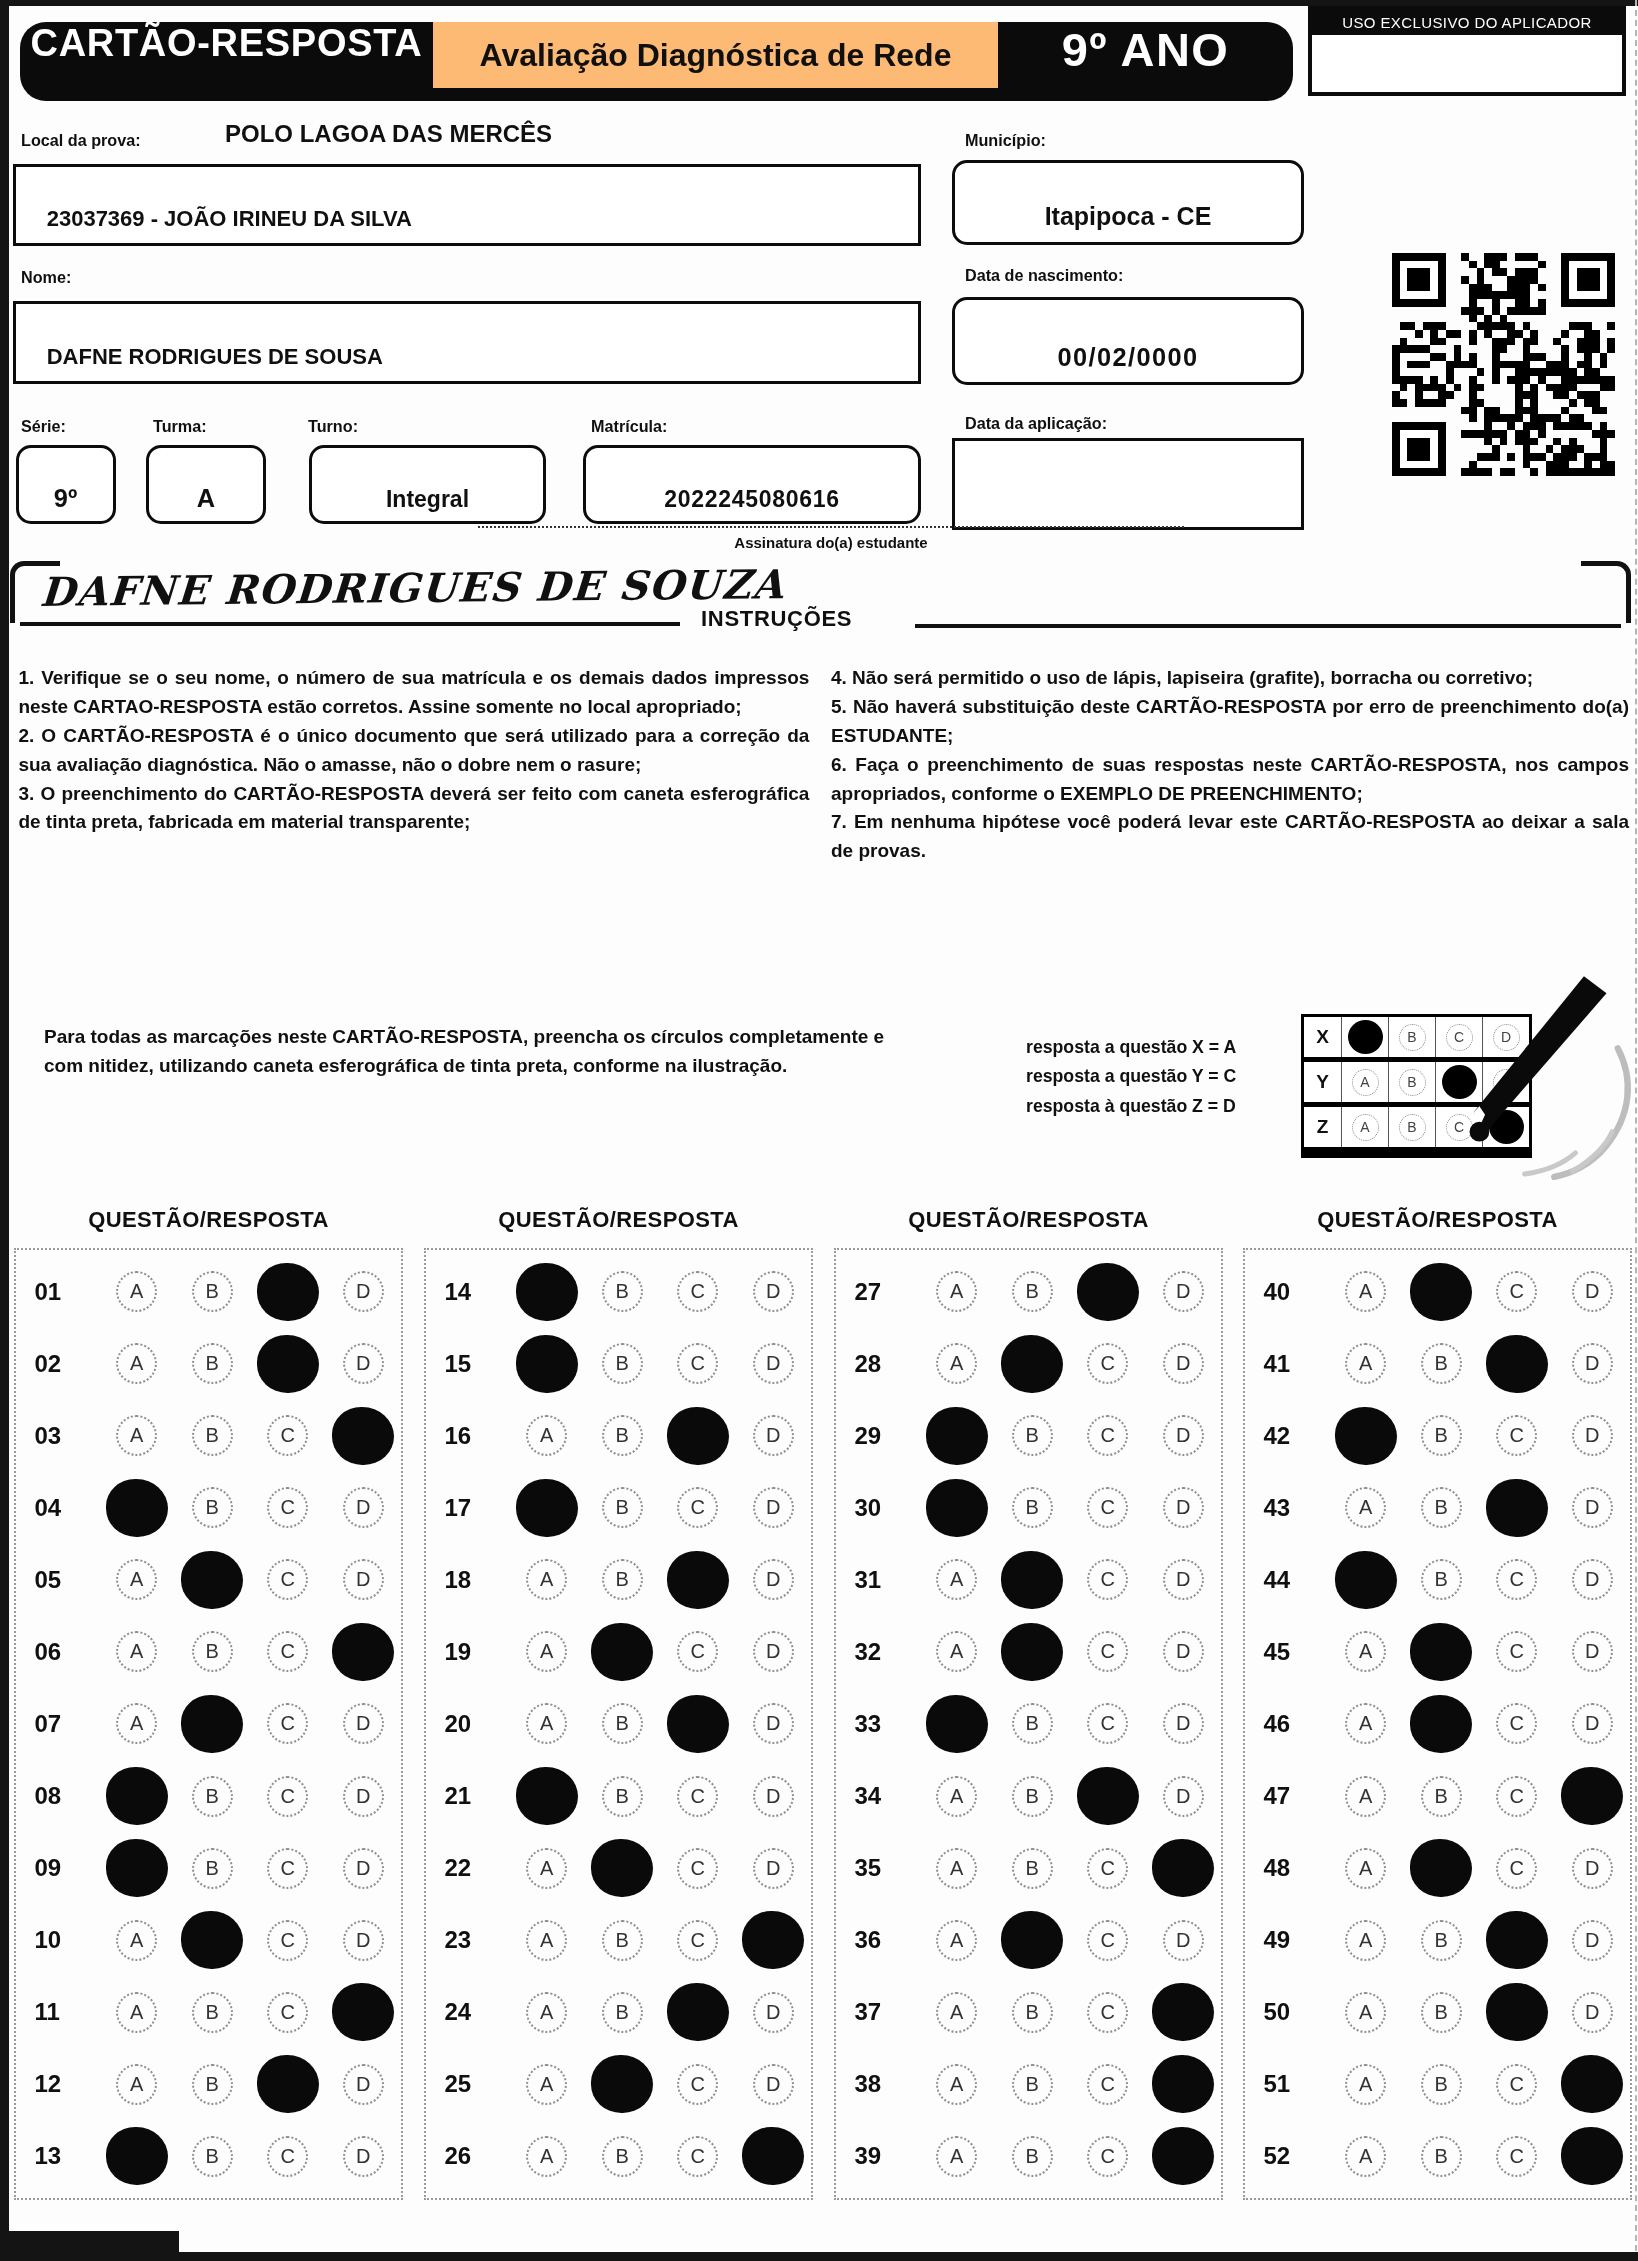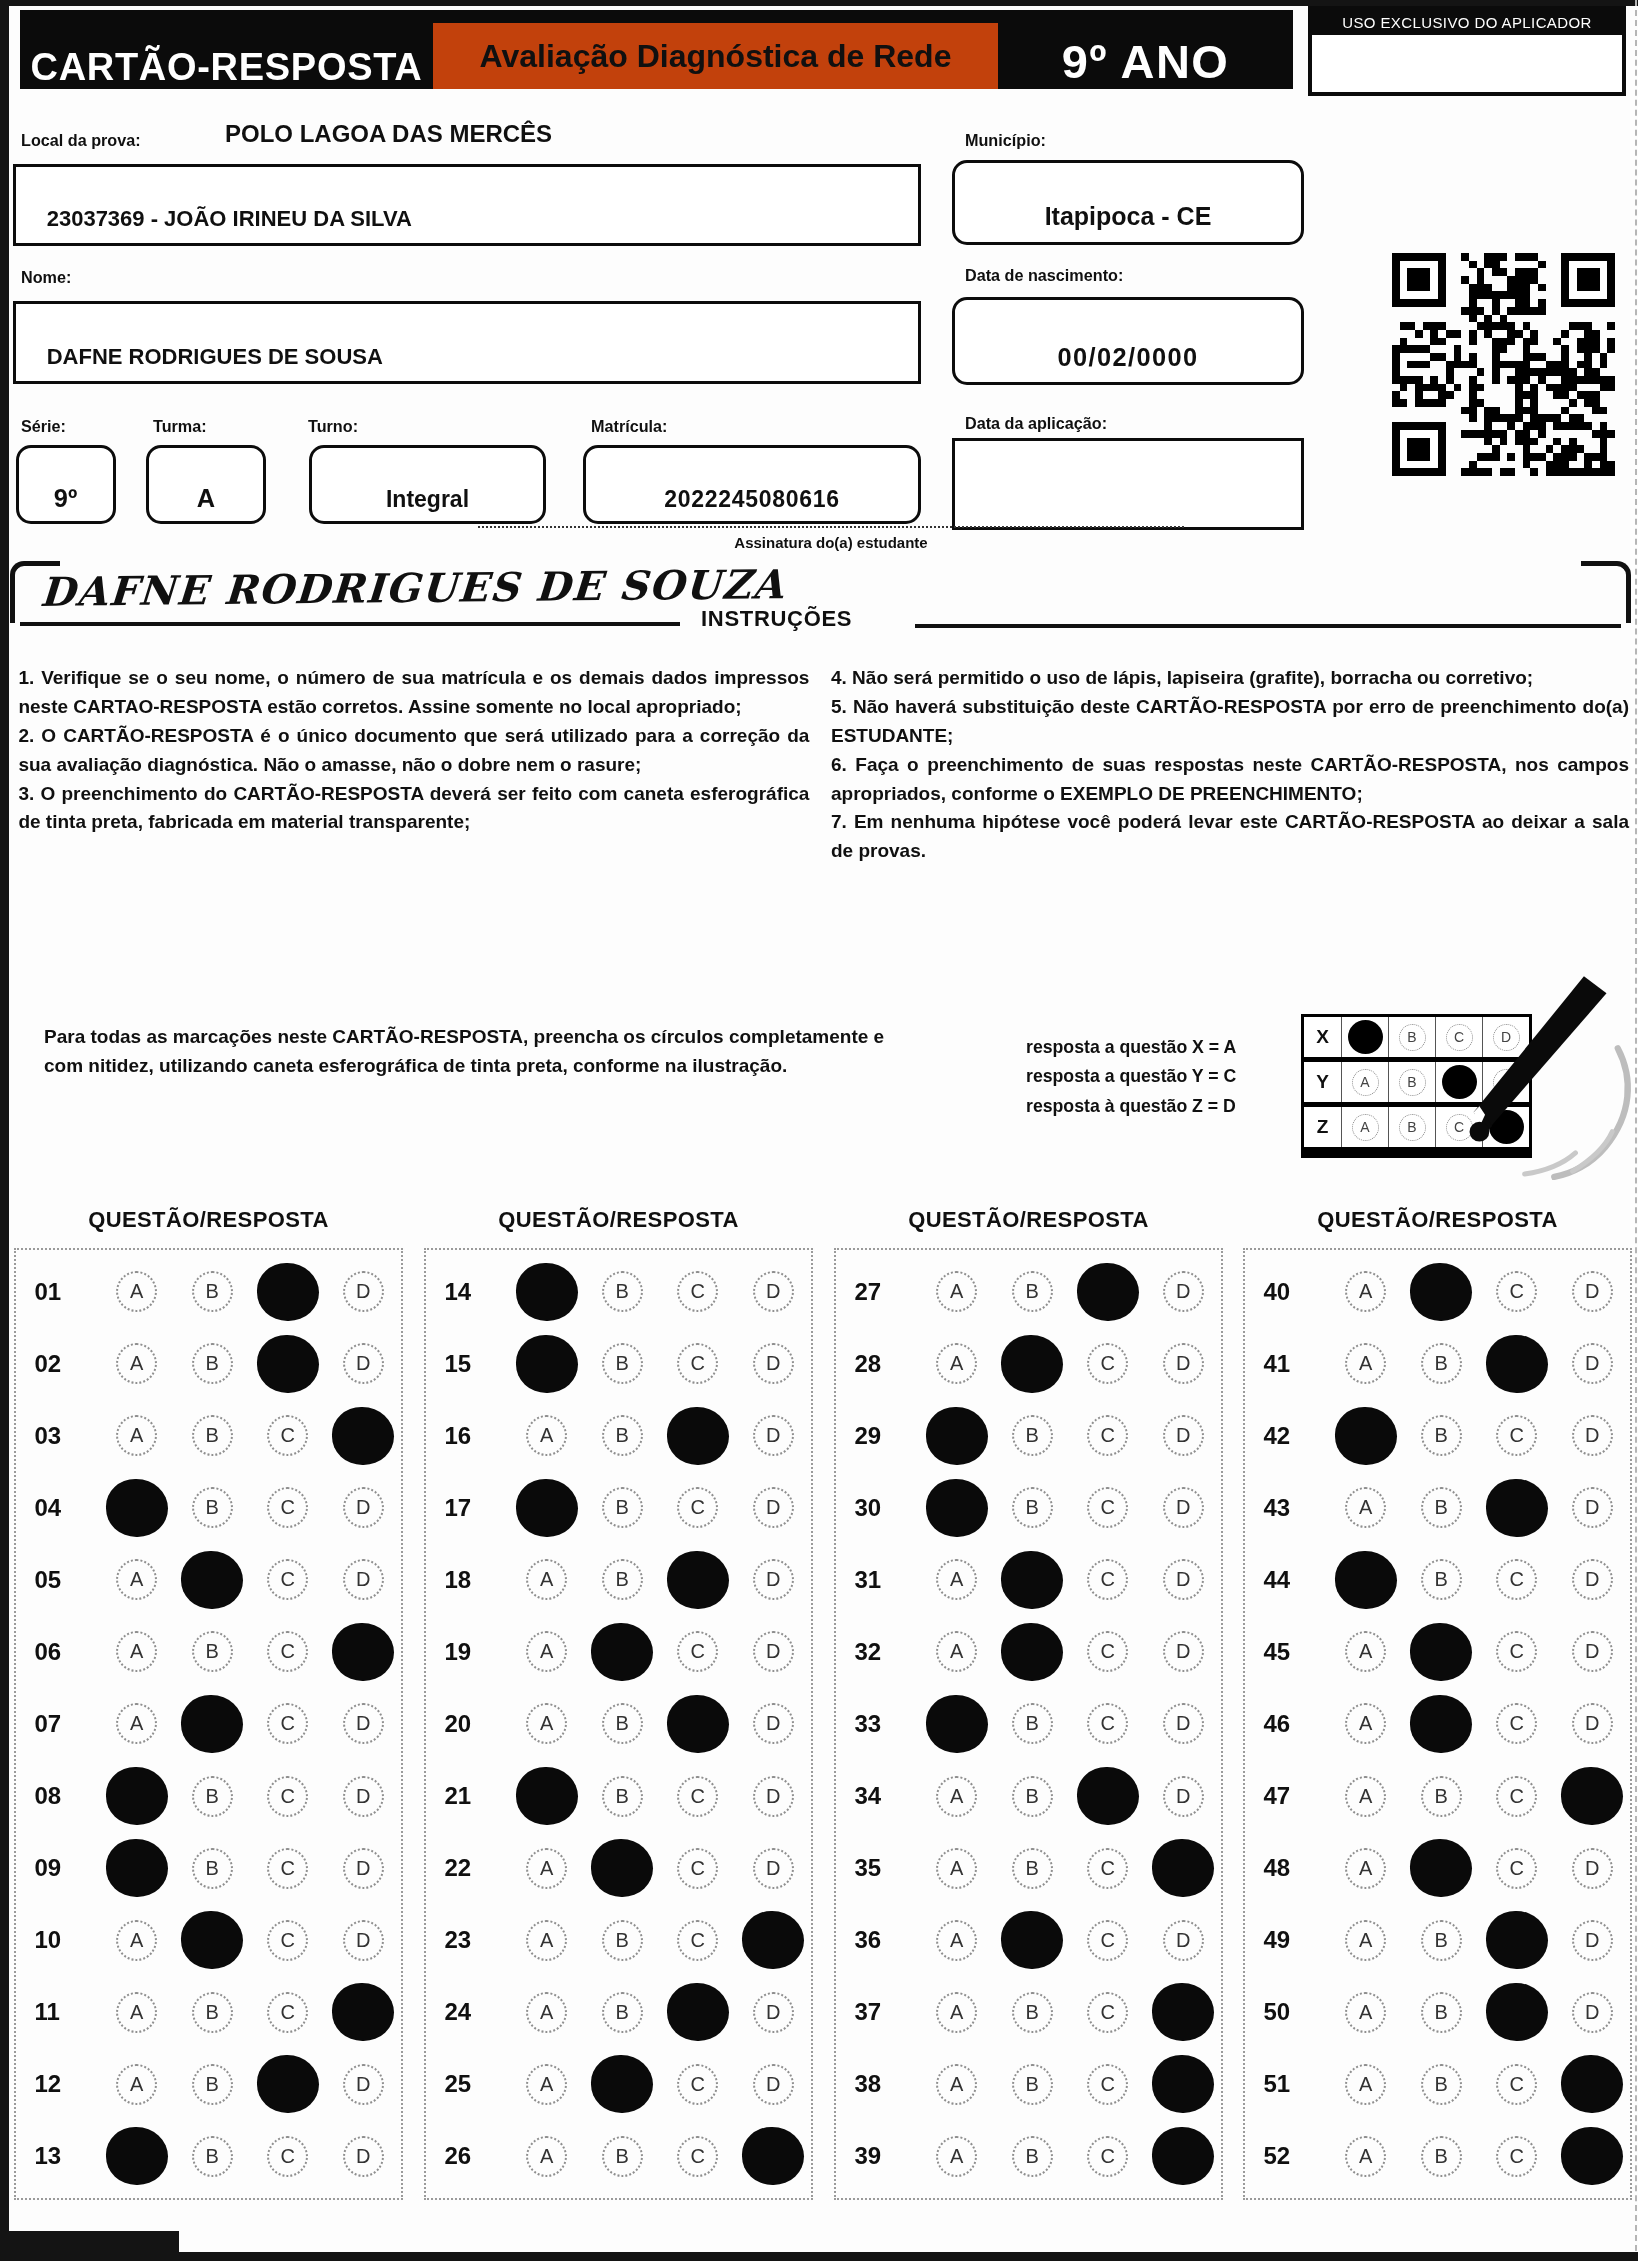--- a/index.html
+++ b/index.html
@@ -6,24 +6,24 @@
   .page{position:relative;width:1639px;height:2261px;background:#fdfdfd;overflow:hidden;
         font-family:"Liberation Sans",sans-serif;color:#101010;}
   
   .edge-left{position:absolute;left:0;top:0;width:9.2px;height:2261px;background:#141414;}
   .edge-top{position:absolute;left:0;top:0;width:1639px;height:6.4px;background:#141414;}
   .edge-bottom{position:absolute;left:0;top:2252px;width:1639px;height:9.2px;background:#141414;}
   .corner-bl{position:absolute;left:9.2px;top:2231px;width:170px;height:22.6px;background:#141414;}
   .edge-right{position:absolute;right:2.1px;top:0;height:2261px;border-right:2.8px dashed #b5b5b5;}
 
   
-  .hdr{position:absolute;left:20px;top:10px;width:1273px;height:79px;background:#0b0b0b;
-       display:flex;align-items:flex-end;}
+  .hdr{position:absolute;left:20px;top:22px;width:1273px;height:79px;background:#0b0b0b;
+       display:flex;align-items:flex-start;border-radius:26px;}
   .hdr-title{width:413px;text-align:center;color:#fff;font-size:38px;font-weight:bold;letter-spacing:0.7px;}
-  .hdr-sub-box{width:565px;height:66px;background:#c2410c;display:flex;align-items:center;justify-content:center;}
+  .hdr-sub-box{width:565px;height:66px;background:#fdba74;display:flex;align-items:center;justify-content:center;}
   .hdr-sub-box span{font-size:32px;font-weight:bold;}
   .hdr-grade{flex:1;text-align:center;color:#fff;font-size:47px;font-weight:bold;letter-spacing:1.4px;}
   .examiner{position:absolute;left:1308px;top:5.7px;width:318px;height:90px;border:4.2px solid #0b0b0b;
             background:#fff;box-sizing:border-box;}
   .examiner-top{height:25.4px;background:#0b0b0b;color:#fff;font-size:15px;font-weight:normal;
                 display:flex;align-items:center;justify-content:center;letter-spacing:0.4px;}
   .examiner-body{height:54px;display:flex;align-items:center;justify-content:center;gap:7px;}
   .examiner-body .albl{font-size:20px;font-weight:bold;}
   .absent-circle{width:28px;height:28px;border:2.1px solid #111;border-radius:50%;}
   .sim{font-size:14px;font-weight:bold;}

